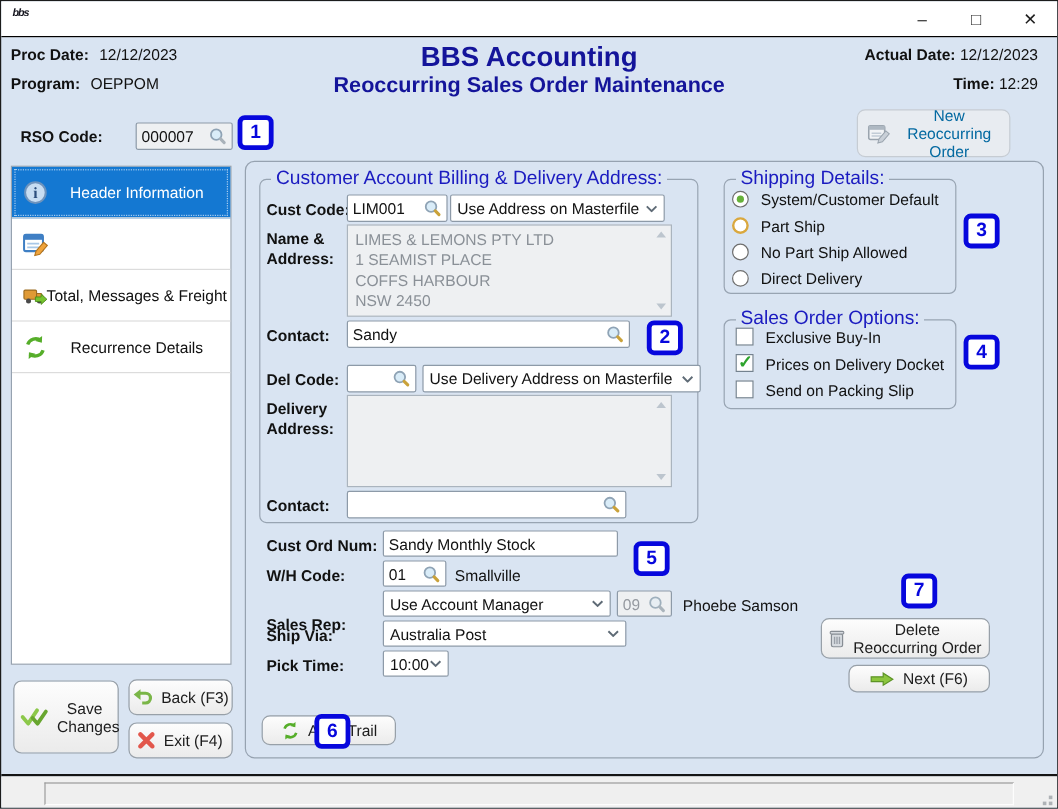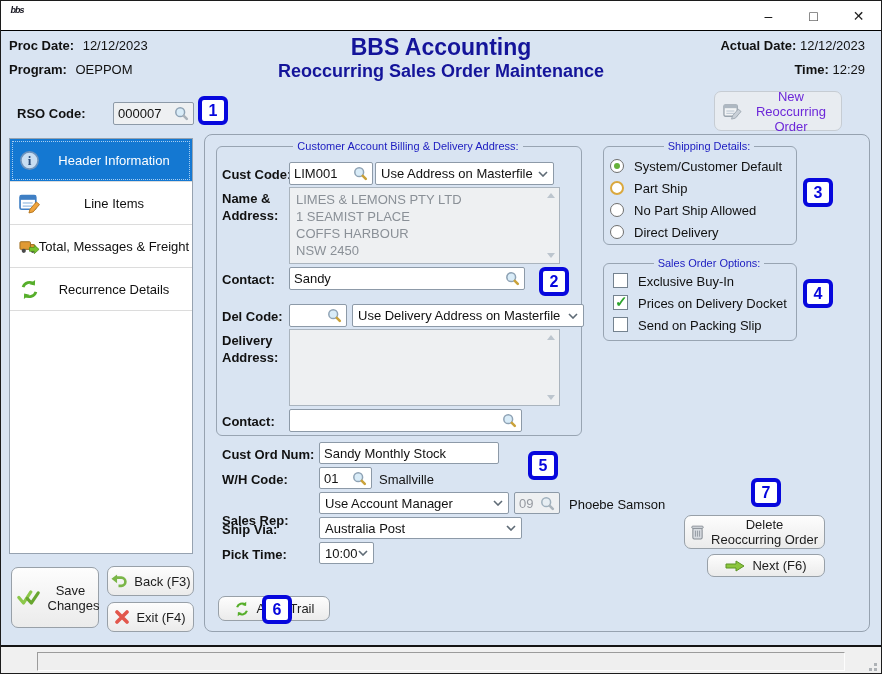--- a/index.html
+++ b/index.html
@@ -32,26 +32,26 @@
   .tbox.grayed{background:#eef0f2;}
   .tbox.disabled{background:#eef0f2;color:#9599a0;}
   .combo{position:absolute;background:#fff;border:1px solid #8d9aa8;border-radius:2px;
          display:flex;align-items:center;padding:0 5px;height:23px;box-sizing:border-box;}
   .tarea{position:absolute;background:#eef0f2;border:1px solid #aab4be;color:#8a9097;
          padding:3px 16px 3px 6px;white-space:pre-line;line-height:17px;box-sizing:border-box;overflow:hidden;}
   .sarr{position:absolute;width:0;height:0;border-left:4px solid transparent;border-right:4px solid transparent;}
   .sarr.up{border-bottom:5px solid #bcc5ce;}
   .sarr.dn{border-top:5px solid #bcc5ce;}
   fieldset{position:absolute;border:1px solid #98a4b2;border-radius:6px;margin:0;padding:0;box-sizing:border-box;}
-  legend{margin-left:9px;padding:0 4px;color:#1b1bc0;font-size:11px;text-align:center;}
+  legend{margin-left:9px;padding:0 4px;color:#1b1bc0;font-size:16px;}
   
   .btn{position:absolute;display:flex;align-items:center;justify-content:center;gap:7px;
        background:linear-gradient(#fdfdfd,#ebebeb);border:1px solid #98a0a8;border-radius:7px;
        font-size:13px;color:#1c1c1c;box-sizing:border-box;text-align:center;line-height:15px;cursor:default;}
-  .btn.disabled{background:#e8ecf1;color:#6d28d9;border-color:#c6ccd3;}
+  .btn.disabled{background:#e8ecf1;color:#0369a1;border-color:#c6ccd3;}
   
   .sidebar{position:absolute;left:8px;top:137px;width:184px;height:416px;background:#fff;
            border:1px solid #96a2b0;box-sizing:border-box;}
   .side-item{position:relative;height:42px;border-bottom:1px solid #dcdcdc;}
   .side-item .sicon{position:absolute;left:9px;top:11px;width:21px;height:21px;}
   .side-item .slabel{position:absolute;left:28px;right:2px;top:0;height:100%;
                      display:flex;align-items:center;justify-content:center;text-align:center;color:#101010;}
   .side-item.selected{background:#1478d2;outline:1px dotted #a8cdf0;outline-offset:-3px;}
   .side-item.selected .slabel{color:#fff;}
   
@@ -141,21 +141,20 @@
       <span class="slabel">Header Information</span>
     </div>
     <div class="side-item">
       <svg class="sicon" viewBox="0 0 20 20">
           <rect x="1" y="2.5" width="15" height="13" rx="1.5" fill="#fff" stroke="#3f7fc4" stroke-width="1.6"></rect>
           <rect x="1" y="2.5" width="15" height="4" fill="#3f7fc4"></rect>
           <line x1="3.5" y1="9.5" x2="13" y2="9.5" stroke="#a8c8e8" stroke-width="1.4"></line>
           <line x1="3.5" y1="12.5" x2="13" y2="12.5" stroke="#a8c8e8" stroke-width="1.4"></line>
           <path d="M10.5 15.5 L16.5 8.5 L19.5 11 L13.5 18 L9.5 19 Z" fill="#f0a43c" stroke="#b5751e" stroke-width="0.9"></path>
         </svg>
-      <span class="slabel">Line Items</span>
     </div>
     <div class="side-item">
       <svg class="sicon" viewBox="0 0 22 18">
           <rect x="1" y="4" width="11" height="8" rx="1" fill="#e09a35" stroke="#9c6c20"></rect>
           <path d="M12 7 h4 l2 3 v2 h-6 z" fill="#e09a35" stroke="#9c6c20"></path>
           <circle cx="5" cy="13.5" r="2.2" fill="#4a4a4a"></circle>
           <circle cx="14.5" cy="13.5" r="2.2" fill="#4a4a4a"></circle>
           <path d="M11 10 h5 V7.5 L21 12 l-5 4.5 V14 h-5 z" fill="#76c32f" stroke="#4d8c1a" stroke-width="0.8"></path>
         </svg>
       <span class="slabel">Total, Messages &amp; Freight</span>
@@ -257,21 +256,21 @@
   </fieldset>
   <span class="check" style="left:612px;top:272px;"></span>
   <span class="optlabel" style="left:637px;top:273px;">Exclusive Buy-In</span>
   <span class="check on" style="left:612px;top:294px;"></span>
   <span class="optlabel" style="left:637px;top:295px;">Prices on Delivery Docket</span>
   <span class="check" style="left:612px;top:316px;"></span>
   <span class="optlabel" style="left:637px;top:317px;">Send on Packing Slip</span>
   <div class="ann" style="left:802px;top:278px;">4</div>
 
   <div class="plainlabel bold" style="left:221px;top:446px;">Cust Ord Num:</div>
-  <div class="tbox" style="left:318px;top:441px;width:180px;height:22px;">
+  <div class="tbox" style="left:318px;top:441px;width:196px;height:22px;">
     <span class="val">Sandy Monthly Stock</span>
   </div>
   <div class="ann" style="left:527px;top:450px;">5</div>
 
   <div class="plainlabel bold" style="left:221px;top:471px;">W/H Code:</div>
   <div class="tbox" style="left:318px;top:466px;width:53px;height:22px;">
     <span class="val">01</span>
     <svg class="mag" viewBox="0 0 15 15" width="15" height="15">
         <circle cx="6.2" cy="6.2" r="4.4" fill="#d9ecf8" stroke="#8fa3b5" stroke-width="1.5"></circle>
         <path d="M9.8 9.8 L12.8 12.8" stroke="#caa23a" stroke-width="2.6" stroke-linecap="round"></path>

